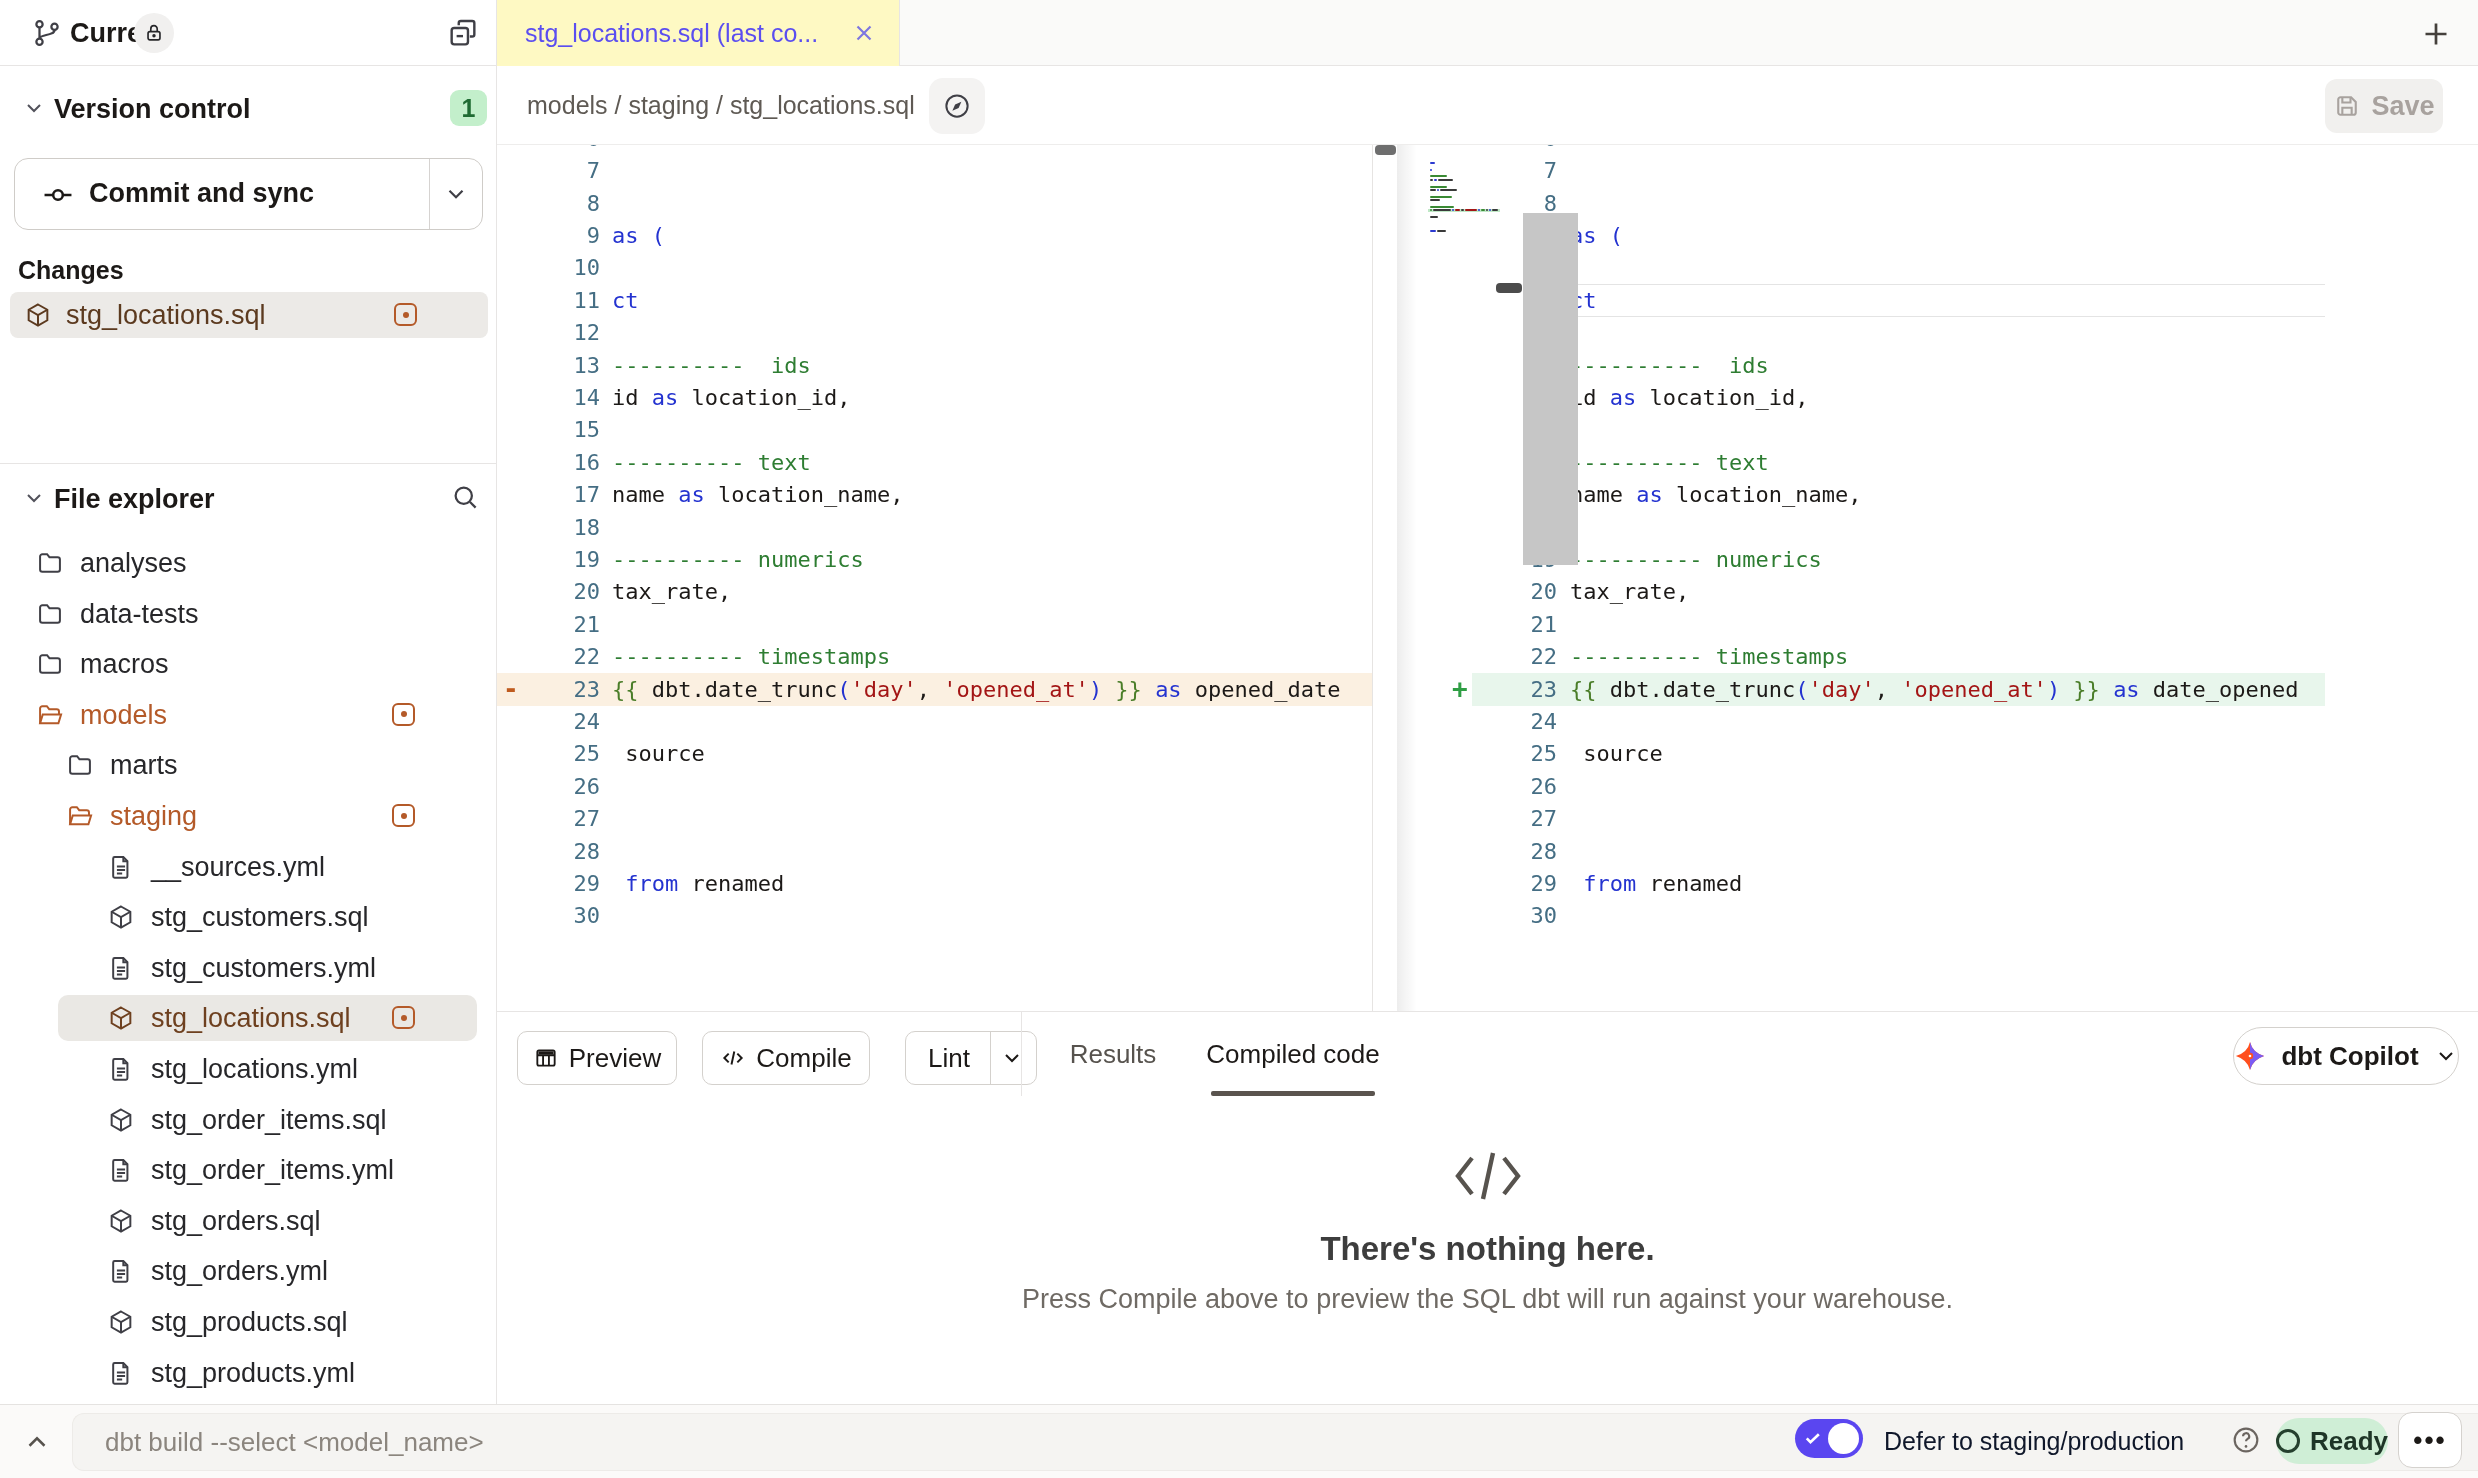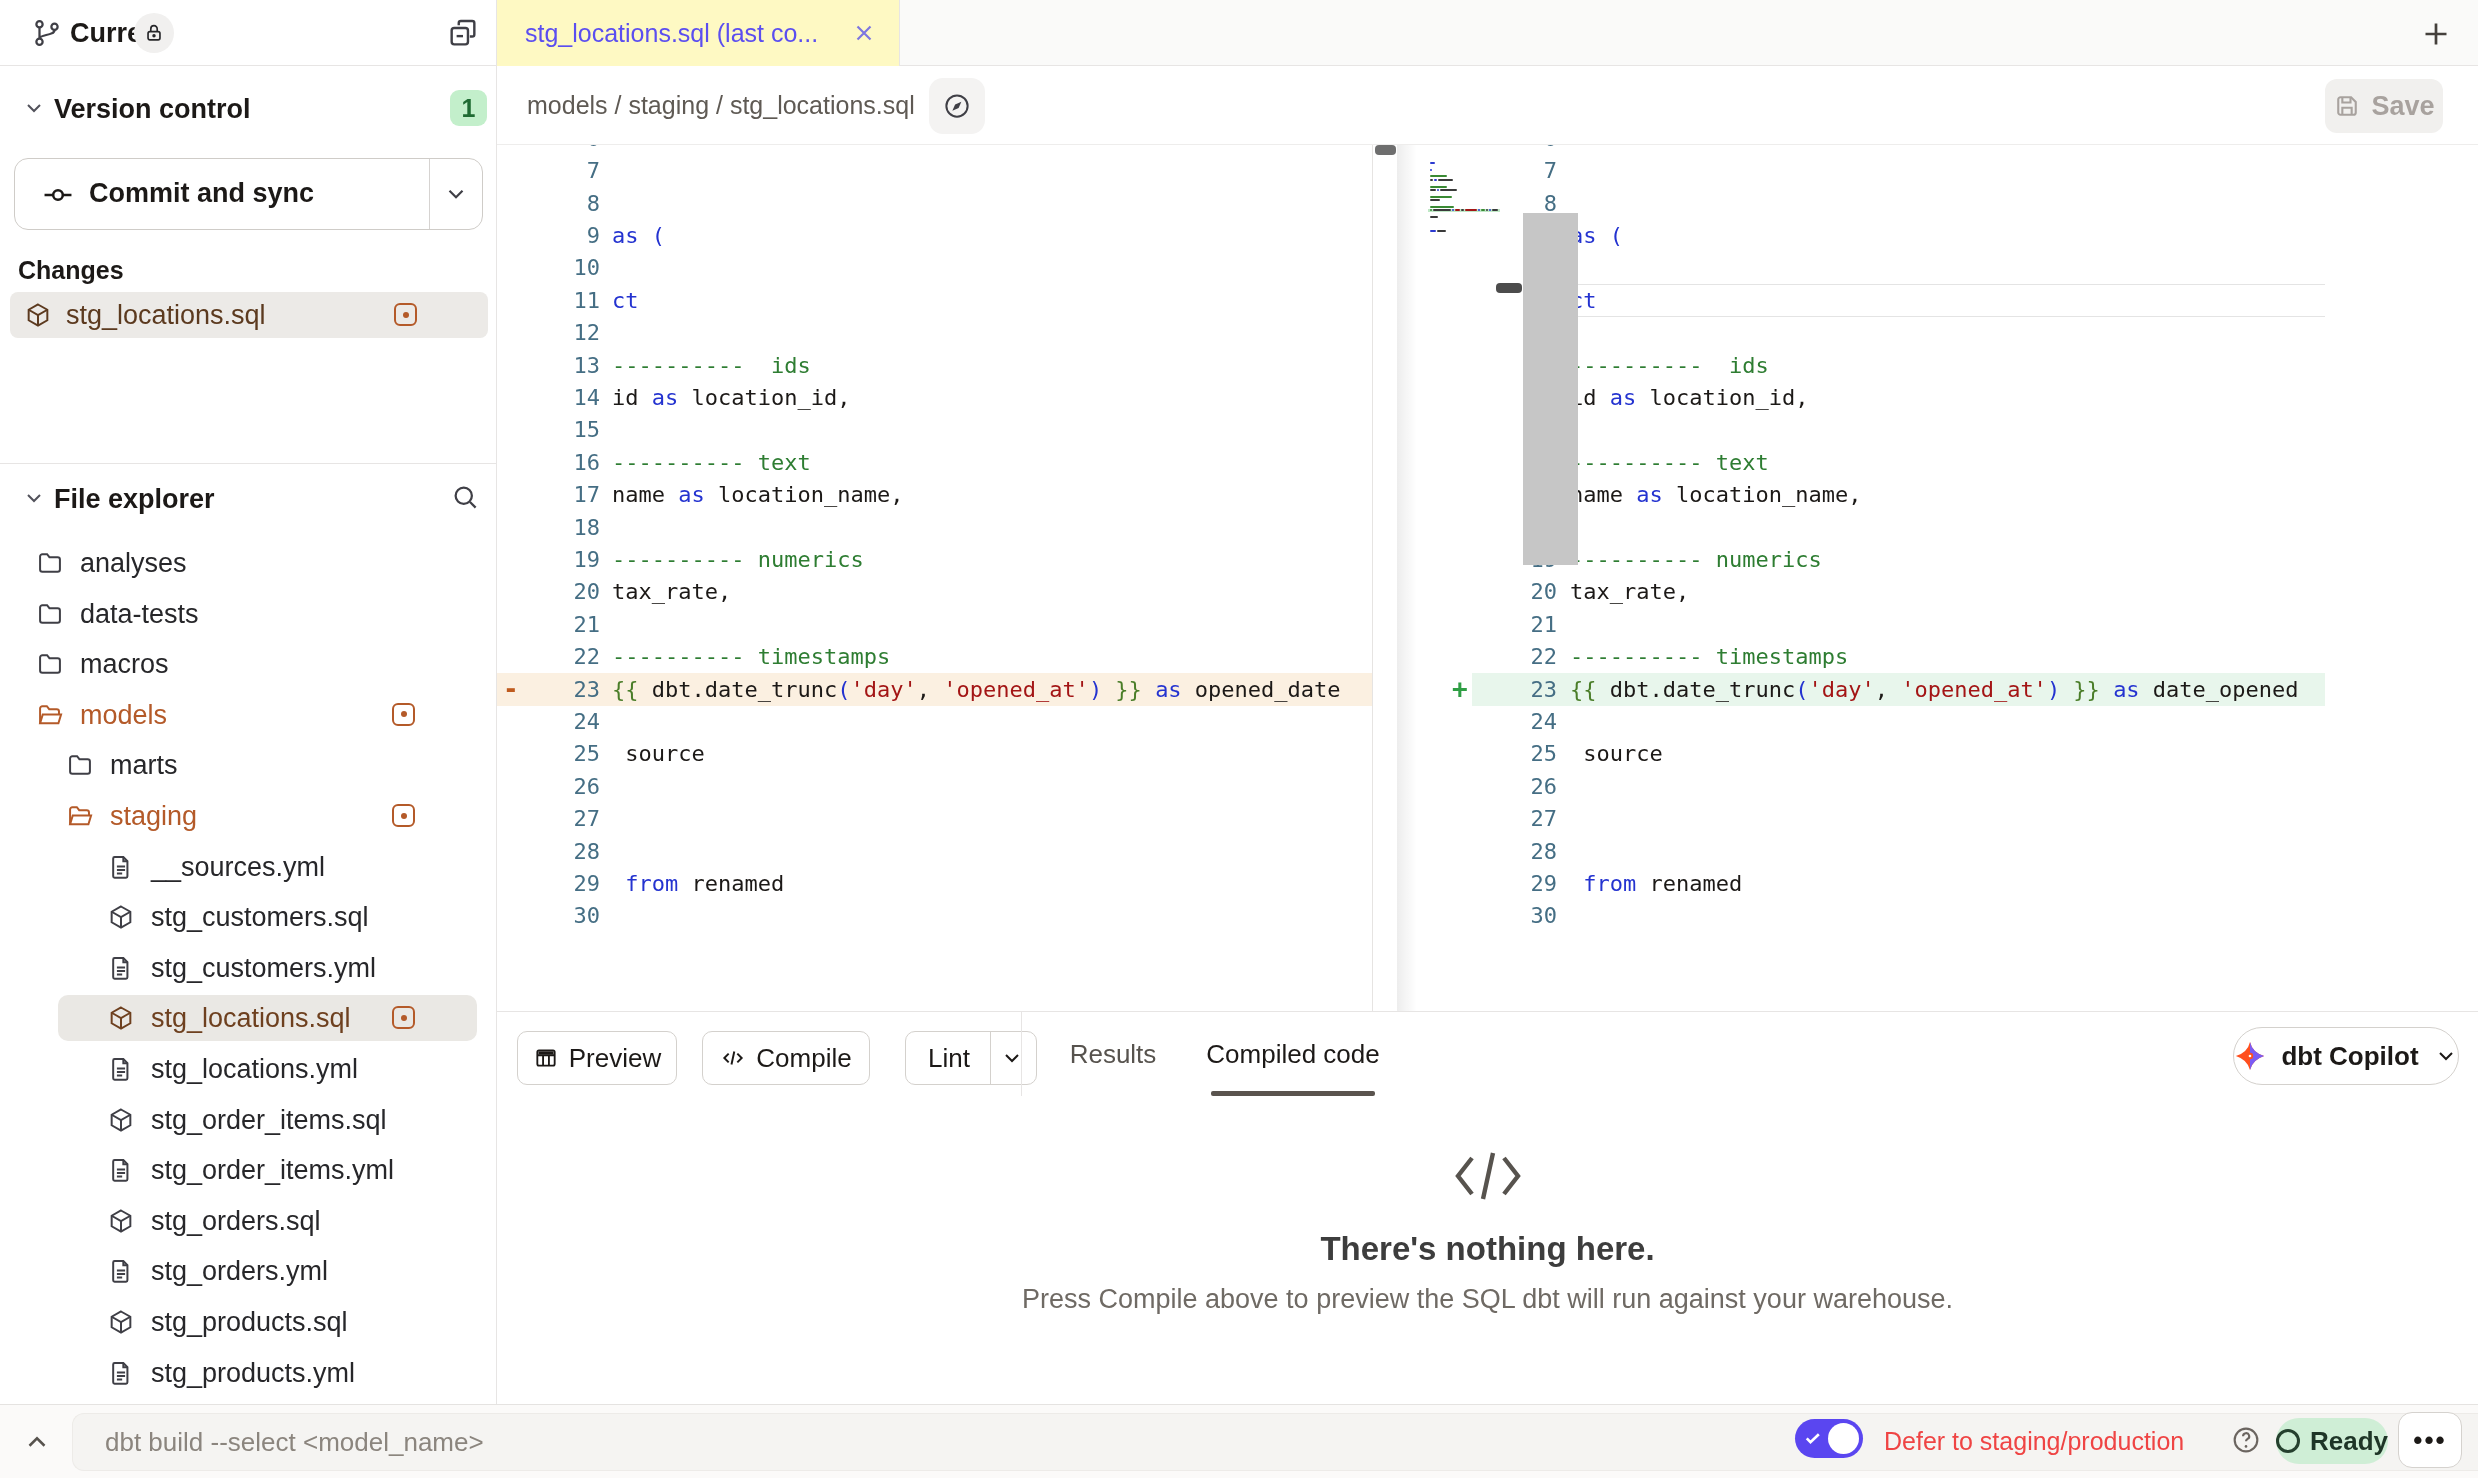--- a/index.html
+++ b/index.html
@@ -149,21 +149,21 @@
     border:1px solid #edebe8; border-right:none; border-radius:12px 0 0 12px; }
   .cmd-input { position:absolute; left:32px; top:0; width:900px; height:56px; border:none;
     background:transparent; outline:none; font-size:26px; color:#44403c;
     font-family:"Liberation Sans", sans-serif; }
   .cmd-input::placeholder { color:#8b857e; }
   .toggle { position:absolute; left:1795px; top:1419px; width:68px; height:39px; border-radius:20px;
     background:#5a46f0; cursor:pointer; }
   .toggle .knob { position:absolute; right:4px; top:4px; width:31px; height:31px; border-radius:50%; background:#fff; }
   .toggle .chk { position:absolute; left:8px; top:9px; width:20px; height:20px; }
   .defer-label { position:absolute; left:1884px; top:1404px; height:74px; line-height:74px;
-    font-size:25px; color:#ef4444; }
+    font-size:25px; color:#0f172a; }
   .help-ic { position:absolute; left:2230px; top:1424px; width:32px; height:32px; color:#6b6560; cursor:pointer; }
   .ready-badge { position:absolute; left:2276px; top:1418px; width:112px; height:46px;
     border-radius:23px; background:#cfeed6; display:flex; align-items:center; justify-content:center;
     gap:10px; font-size:26px; font-weight:600; color:#1e3527; }
   .ready-ring { width:24px; height:24px; border:3px solid #25402e; border-radius:50%; }
   .more-btn { position:absolute; left:2398px; top:1412px; width:64px; height:56px; background:#fff;
     border:1.5px solid #d5d2ce; border-radius:14px; display:flex; align-items:center;
     justify-content:center; font-size:26px; letter-spacing:2px; font-weight:700; color:#1c1917; cursor:pointer; }
 </style>
 </head>

